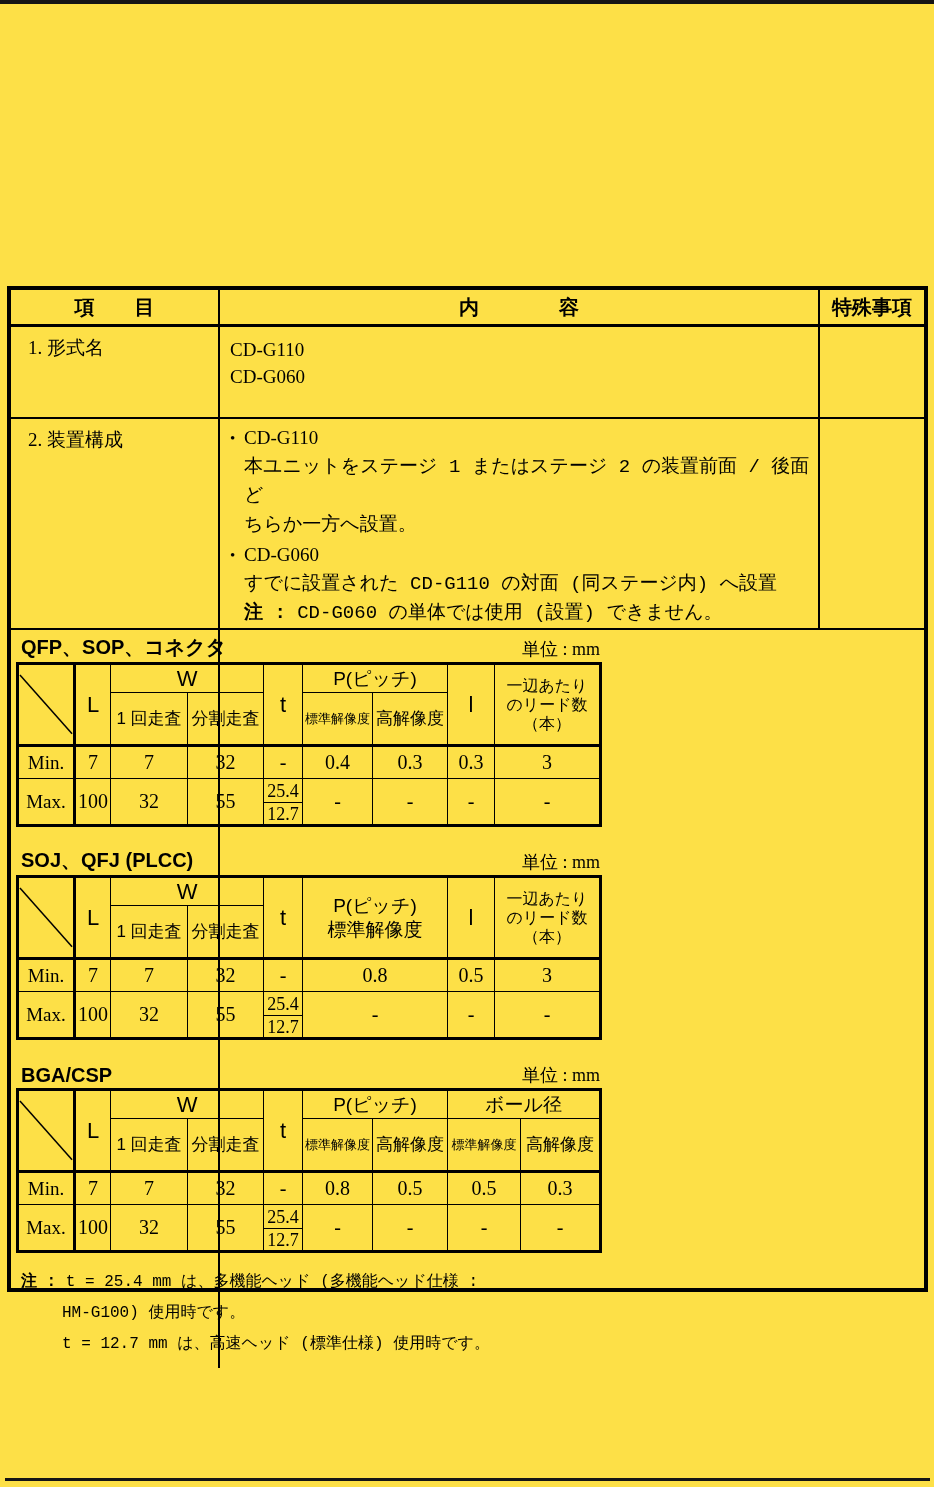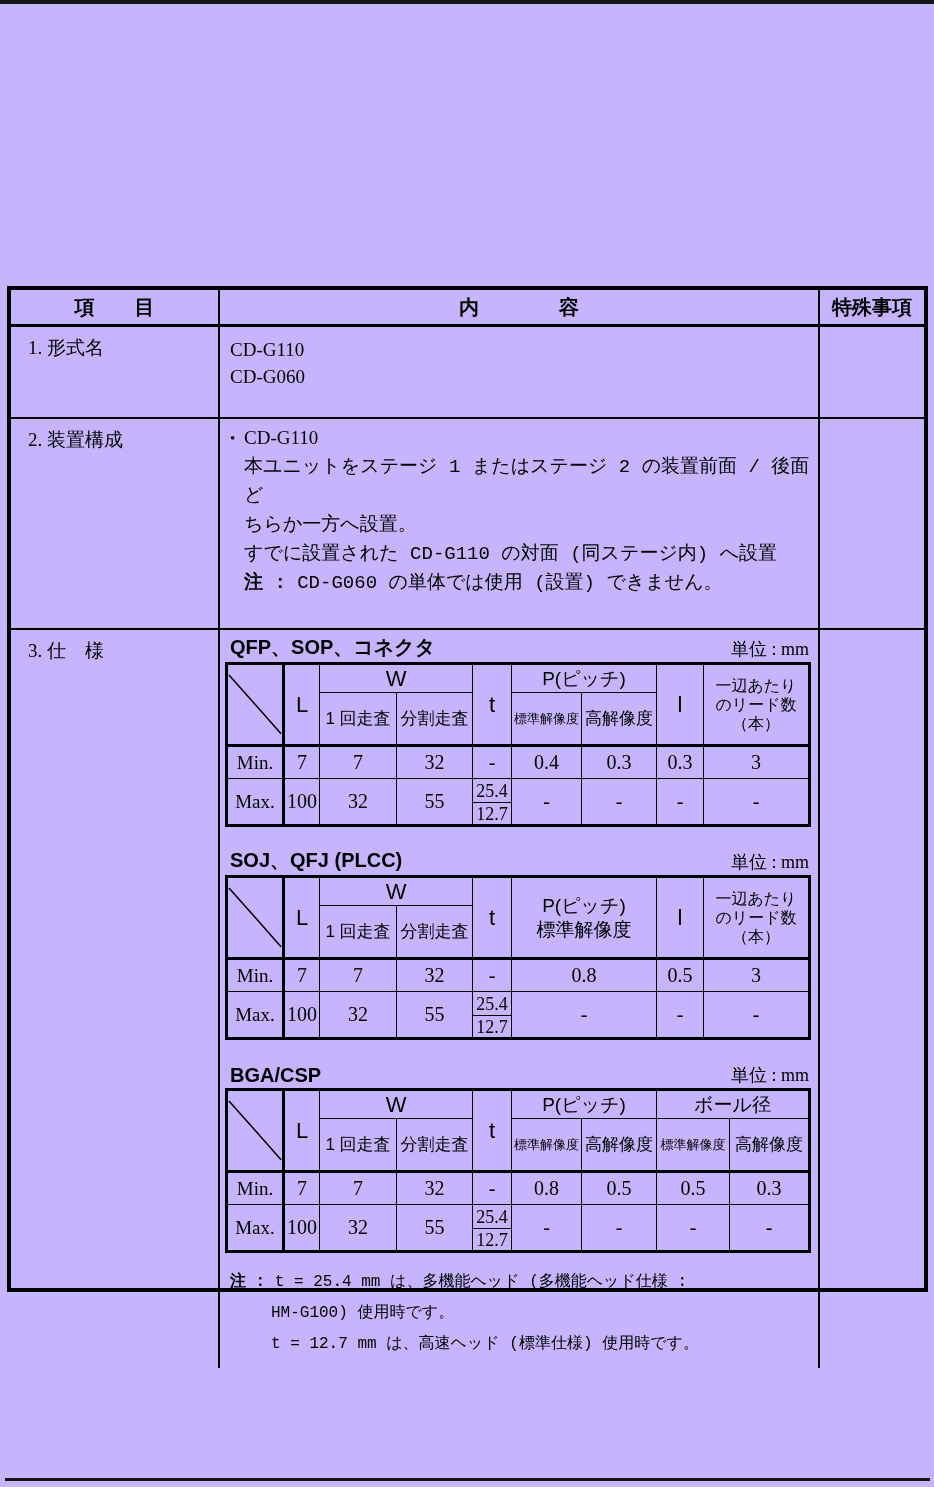--- a/index.html
+++ b/index.html
@@ -1,18 +1,18 @@
 <!DOCTYPE html>
 <html><head>
 <meta charset="utf-8">
 <style>
   * { margin:0; padding:0; box-sizing:border-box; }
   html,body { background:#fff; }
   .page {
-    position:relative; width:934px; height:1487px; background:#c4b5fd;
+    position:relative; width:934px; height:1487px; background:#fde047;
     font-family:"Liberation Serif","DejaVu Serif",serif; color:#000;
     overflow:hidden;
   }
   .top-rule { position:absolute; left:0; top:0; width:934px; height:4px; background:#151515; }
   .bottom-rule { position:absolute; left:5px; top:1478px; width:925px; height:3px; background:#151515; }
 
   
   .outer {
     position:absolute; left:7px; top:286px; width:921px; height:1006px;
     border:4px solid #000; display:grid;
@@ -93,26 +93,26 @@
       <div class="model-line">CD-G110</div>
       <div class="model-line">CD-G060</div>
     </div>
     <div class="cell c-last"></div>
 
     <div class="cell label-cell">2. 装置構成</div>
     <div class="cell content-r2">
       <div><span class="bullet">•</span><span>CD-G110</span></div>
       <div class="indent">本ユニットをステージ 1 またはステージ 2 の装置前面 / 後面ど</div>
       <div class="indent">ちらか一方へ設置。</div>
+      <div><span class="bullet">•</span><span>CD-G060</span></div>
       <div class="indent">すでに設置された CD-G110 の対面 (同ステージ内) へ設置</div>
       <div class="indent"><span class="b">注 :</span> <span>CD-G060 の単体では使用 (設置) できません。</span></div>
     </div>
     <div class="cell c-last"></div>
 
-    <div class="cell label-cell r-last">3. 仕　様</div>
     <div class="cell content-r3 r-last">
 
       <div class="spec-block">
         <div class="spec-title-row">
           <span class="spec-title">QFP、SOP、コネクタ</span>
           <span class="spec-unit">単位 : mm</span>
         </div>
         <table class="spec">
           <colgroup>
             <col style="width:57px">

